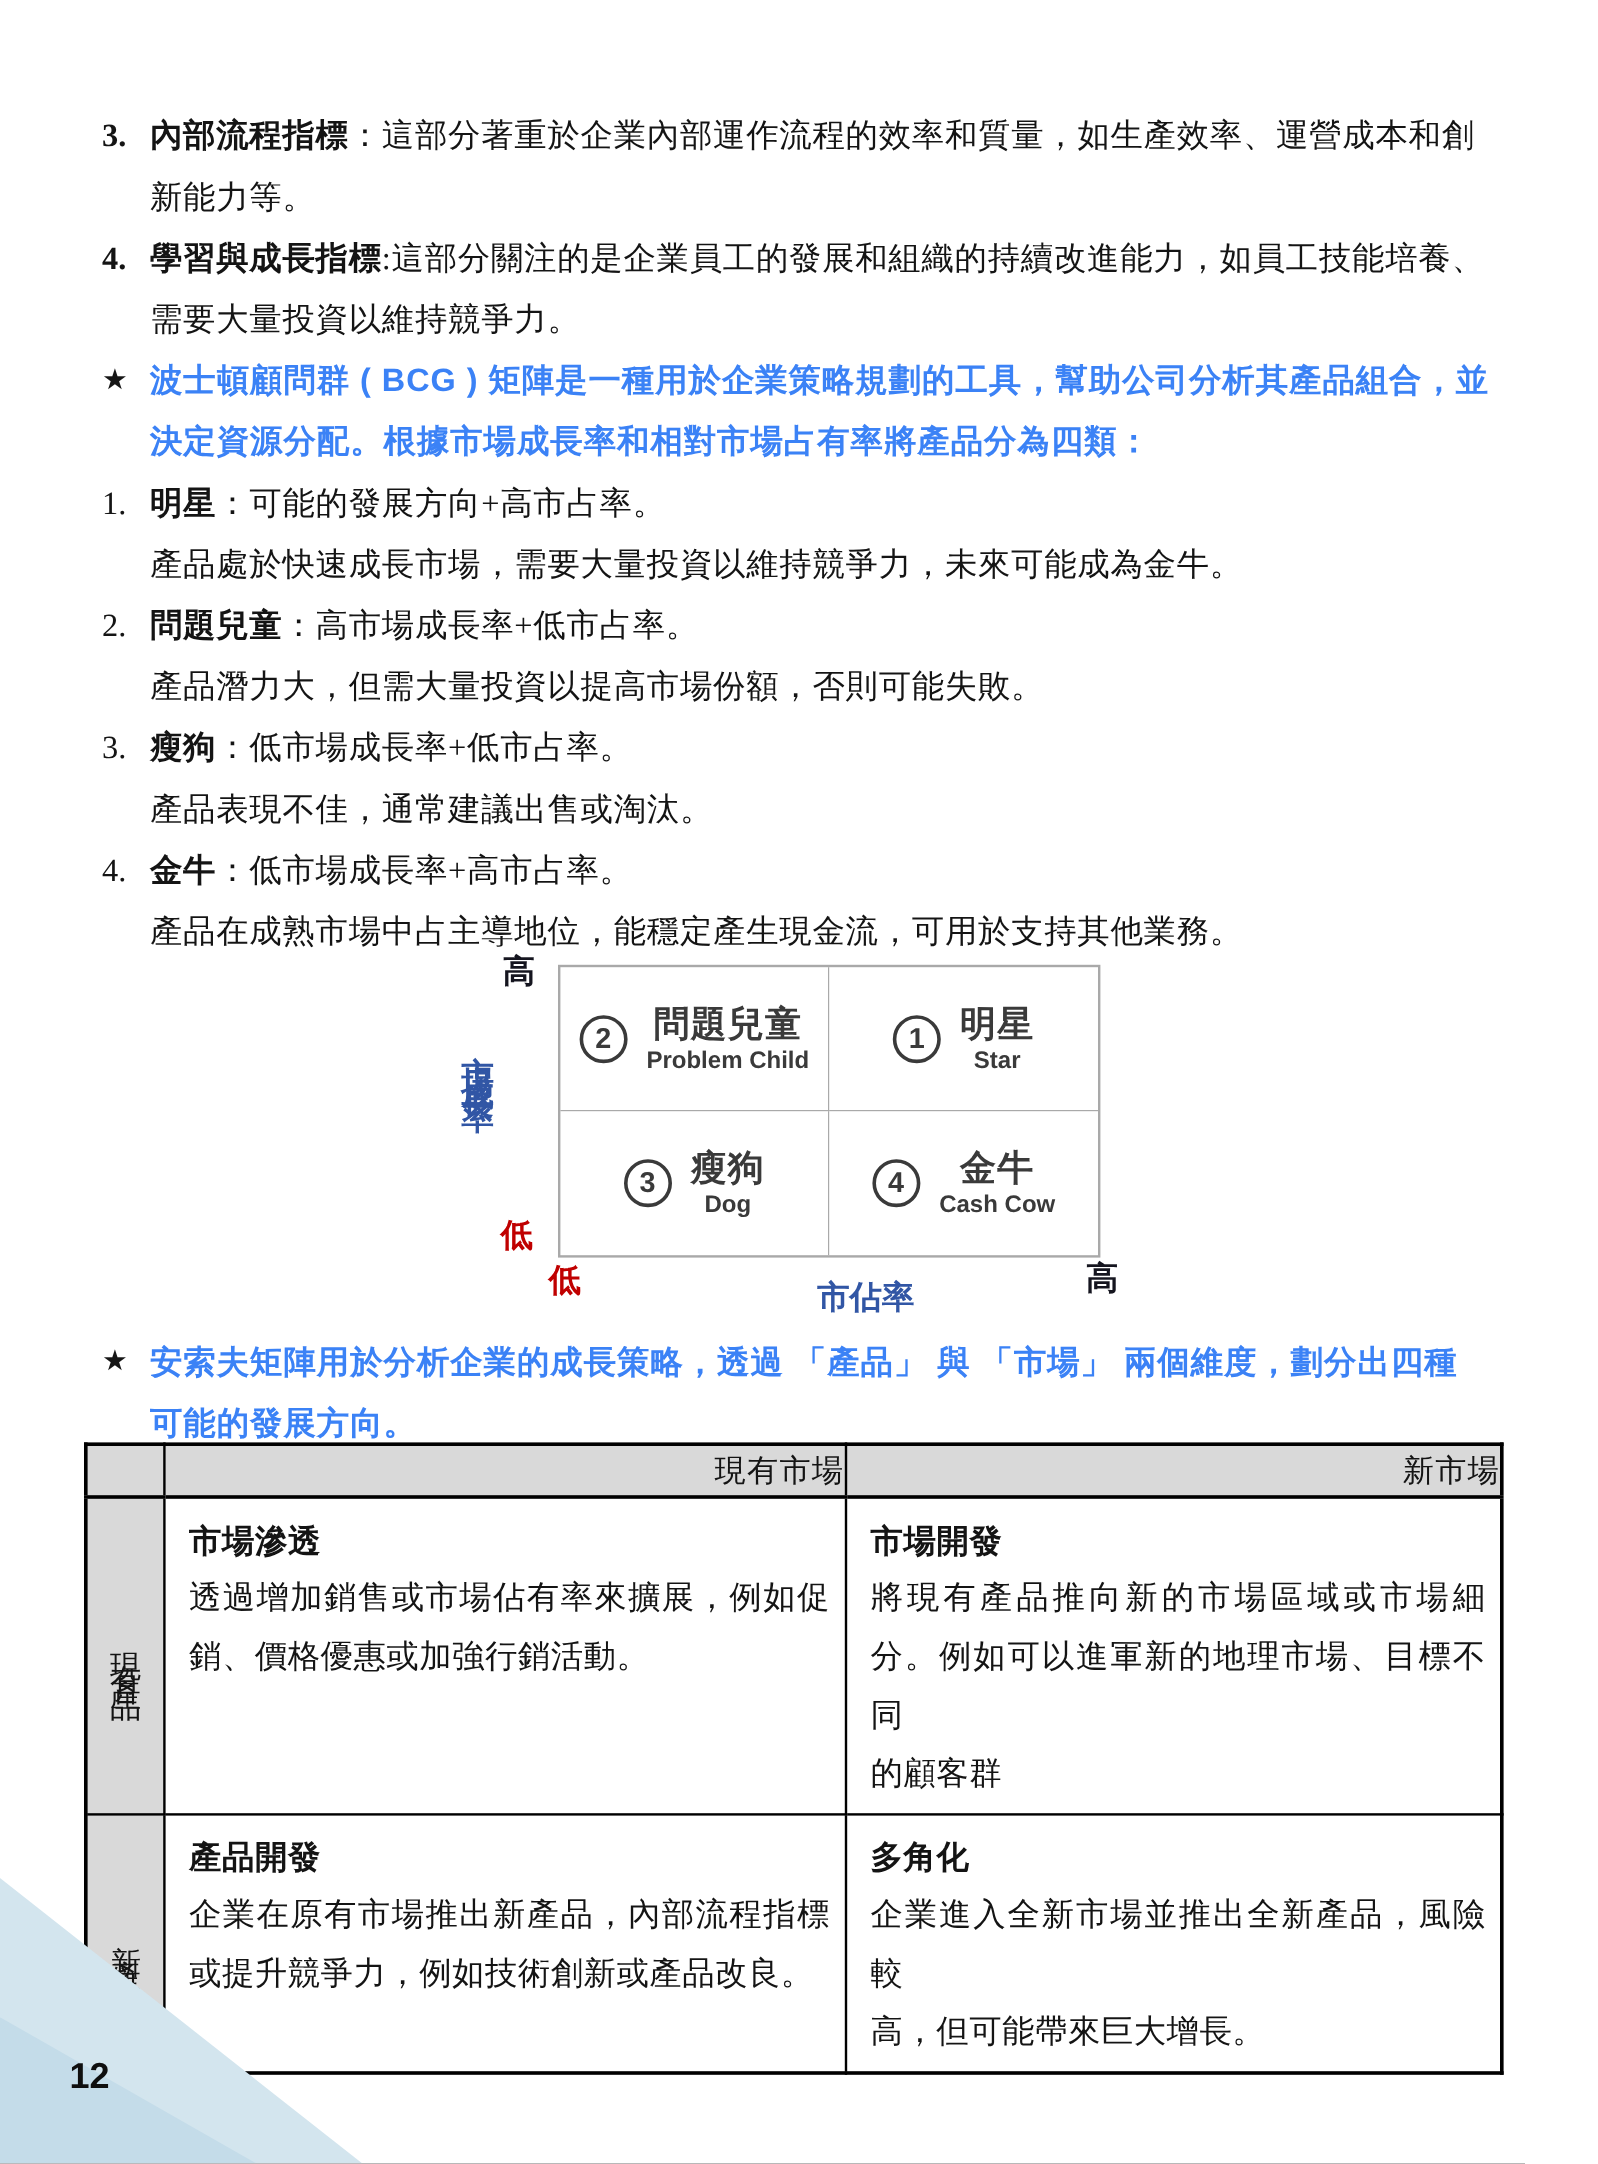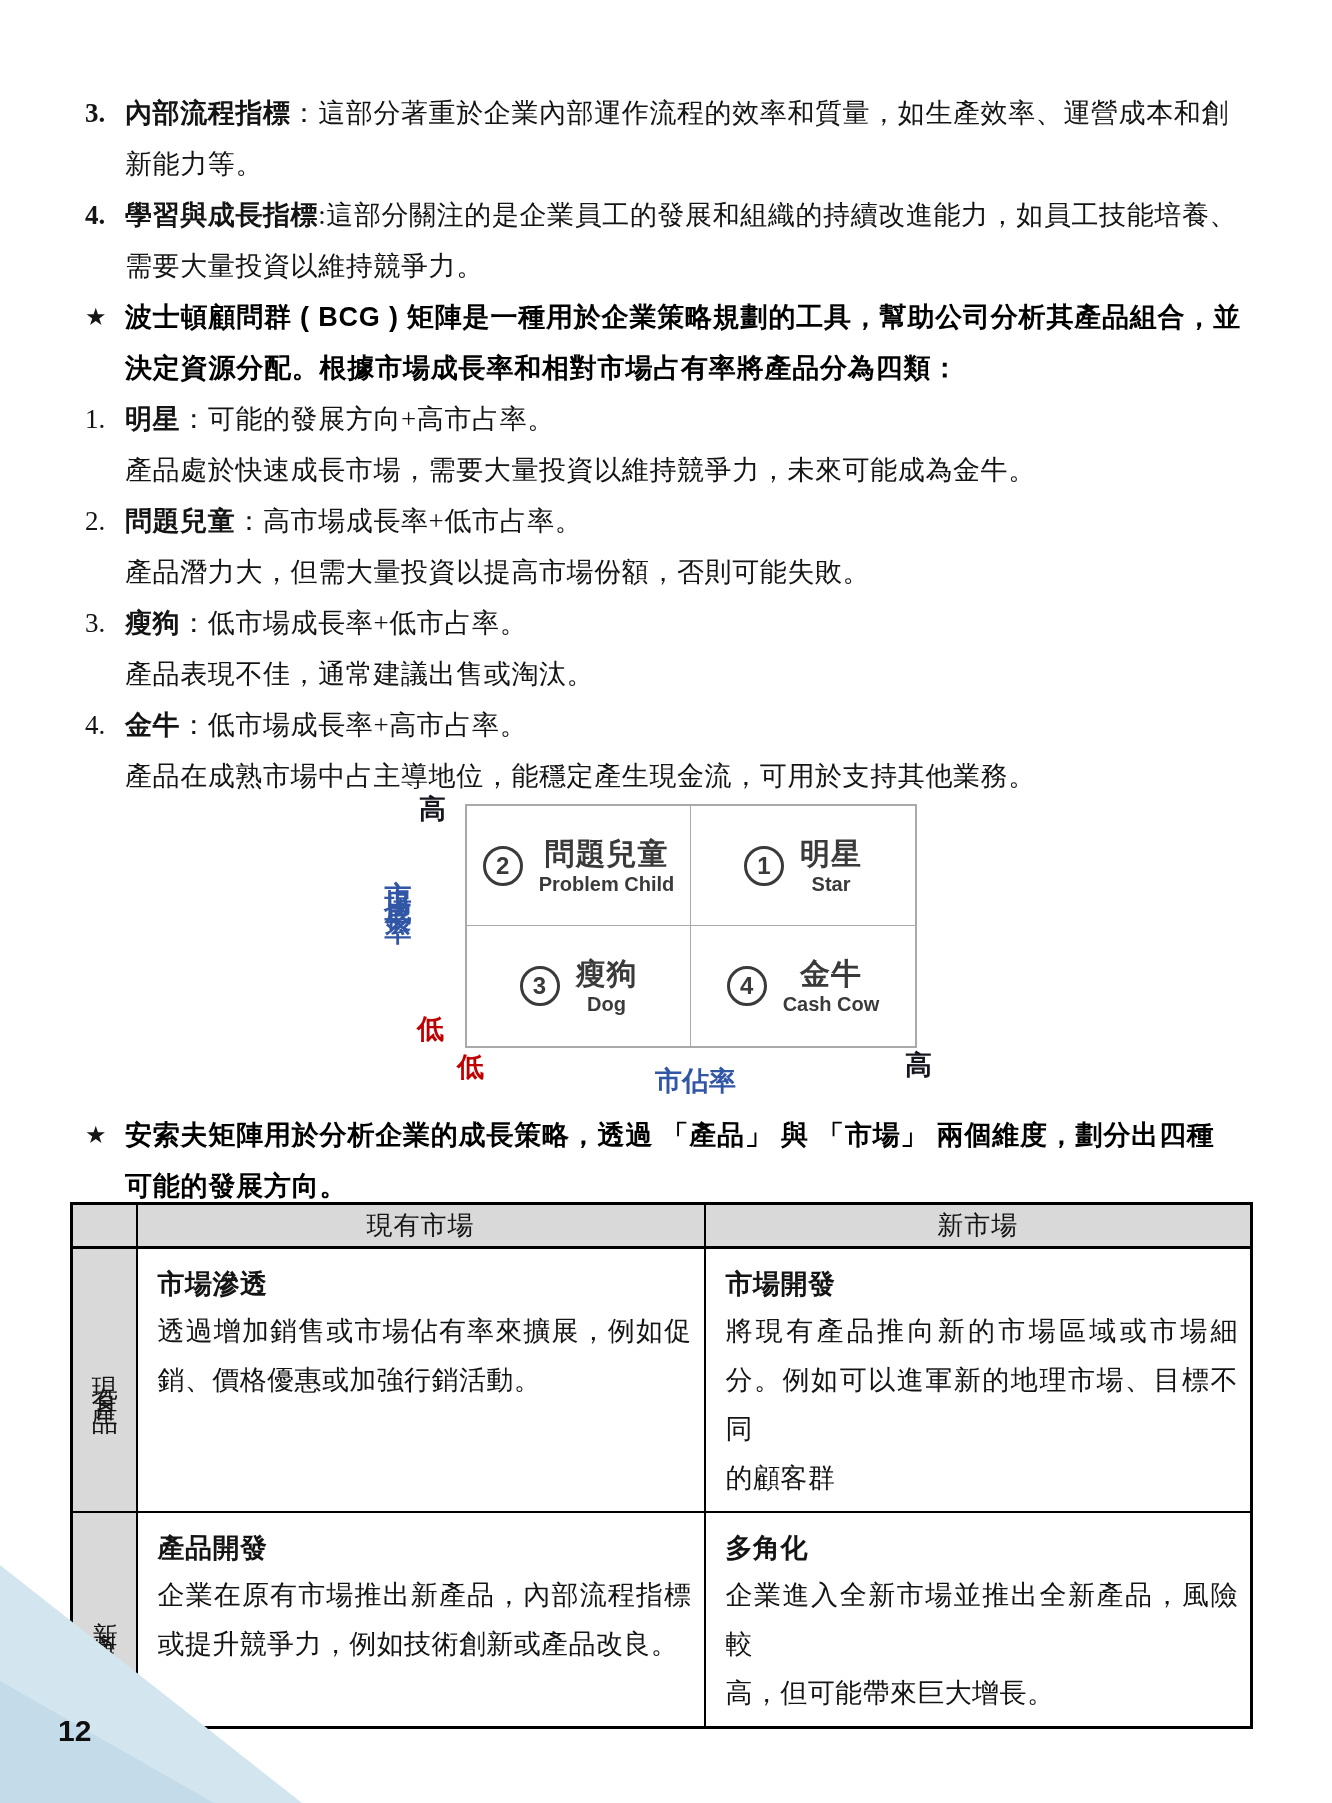--- a/index.html
+++ b/index.html
@@ -14,21 +14,21 @@
   
   .hang { position:relative; padding-left:40px; }
   .marker { position:absolute; left:0; top:0; line-height:51px; font-size:27px; }
   .marker.bold { font-weight:bold; }
   .line { display:block; line-height:51px; font-size:27px; letter-spacing:0.6px; }
   .term { font-weight:bold; }
 
   
   .star-para .line {
     font-family:"Liberation Sans","DejaVu Sans",sans-serif;
-    font-weight:bold; letter-spacing:0.8px; color:#000000;
+    font-weight:bold; letter-spacing:0.8px; color:#3b82f6;
   }
   .star-para .marker { font-size:24px; color:#161616; }
 
   
   .diagram { position:relative; height:308px; }
   .matrix-box {
     position:absolute; left:380px; top:2px; width:452px; height:244px;
     border:2px solid #a9a9a9; display:grid;
     grid-template-columns:1fr 1fr; grid-template-rows:1fr 1fr;
   }
@@ -50,31 +50,31 @@
     position:absolute; font-family:"Liberation Sans","DejaVu Sans",sans-serif;
     font-weight:bold; font-size:27px; line-height:30px;
   }
   .axis.blue { color:#3156a5; }
   .axis.red  { color:#c00000; }
   .axis.dark { color:#15151f; }
   .y-label { left:298px; top:56px; writing-mode:vertical-rl; letter-spacing:9px; }
   .y-high  { left:334px; top:-8px; }
   .y-low   { left:332px; top:212px; }
   .x-low   { left:372px; top:250px; }
-  .x-label { left:570px; top:264px; }
+  .x-label { left:596px; top:264px; }
   .x-high  { left:820px; top:248px; }
 
   
   table.ansoff {
     border-collapse:collapse; table-layout:fixed;
     margin-left:-15px; margin-top:-10px; width:1180px;
     border:3px solid #000;
   }
   table.ansoff th, table.ansoff td { border:2px solid #000; }
-  table.ansoff thead th { border-bottom:3px solid #000; }
+  table.ansoff thead th { border-bottom:3px solid #000;text-align:right; }
   col.c-label { width:65px; } col.c-left { width:568px; } col.c-right { width:547px; }
   th.head-cell {
     background:#d9d9d9; height:44px; font-weight:normal;
     font-size:26px; text-align:center; letter-spacing:1px;
   }
   td.row-label-cell { background:#d9d9d9; text-align:center; vertical-align:middle; }
   .vert {
     writing-mode:vertical-rl; display:inline-block;
     font-size:26px; letter-spacing:11px; line-height:30px;
   }

